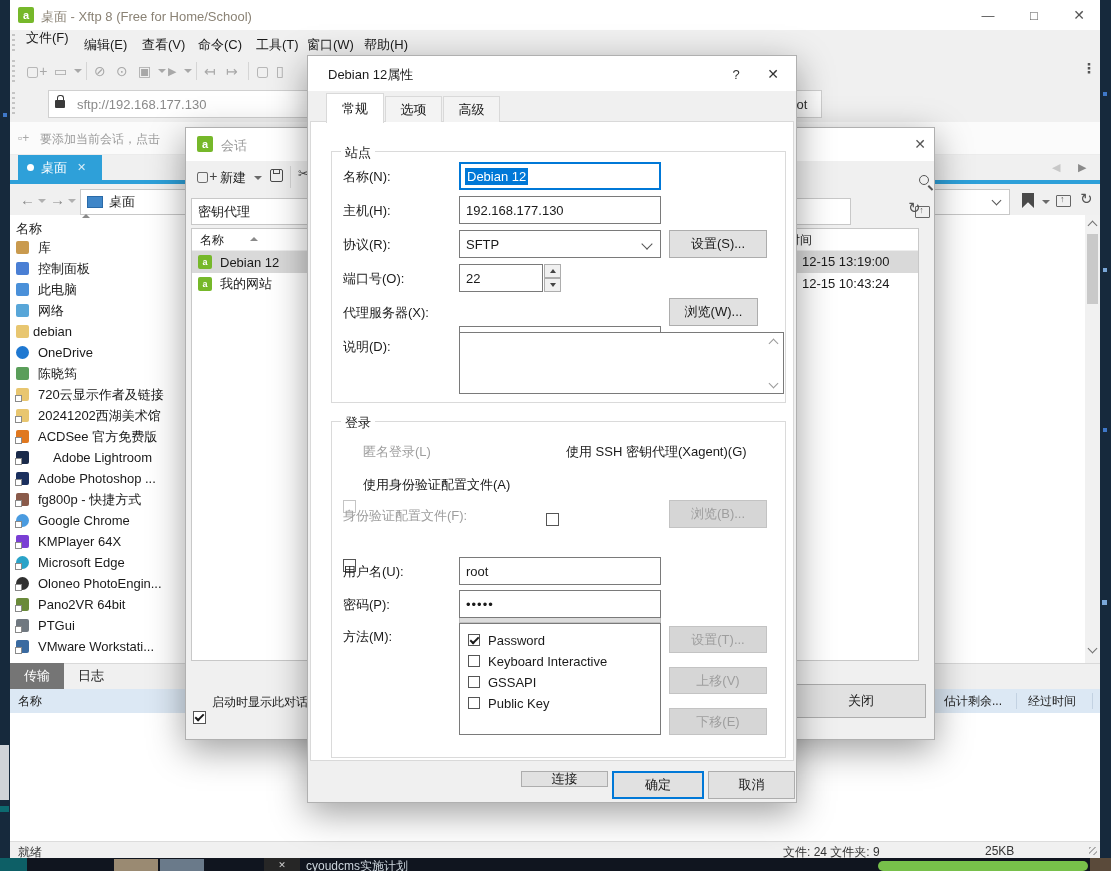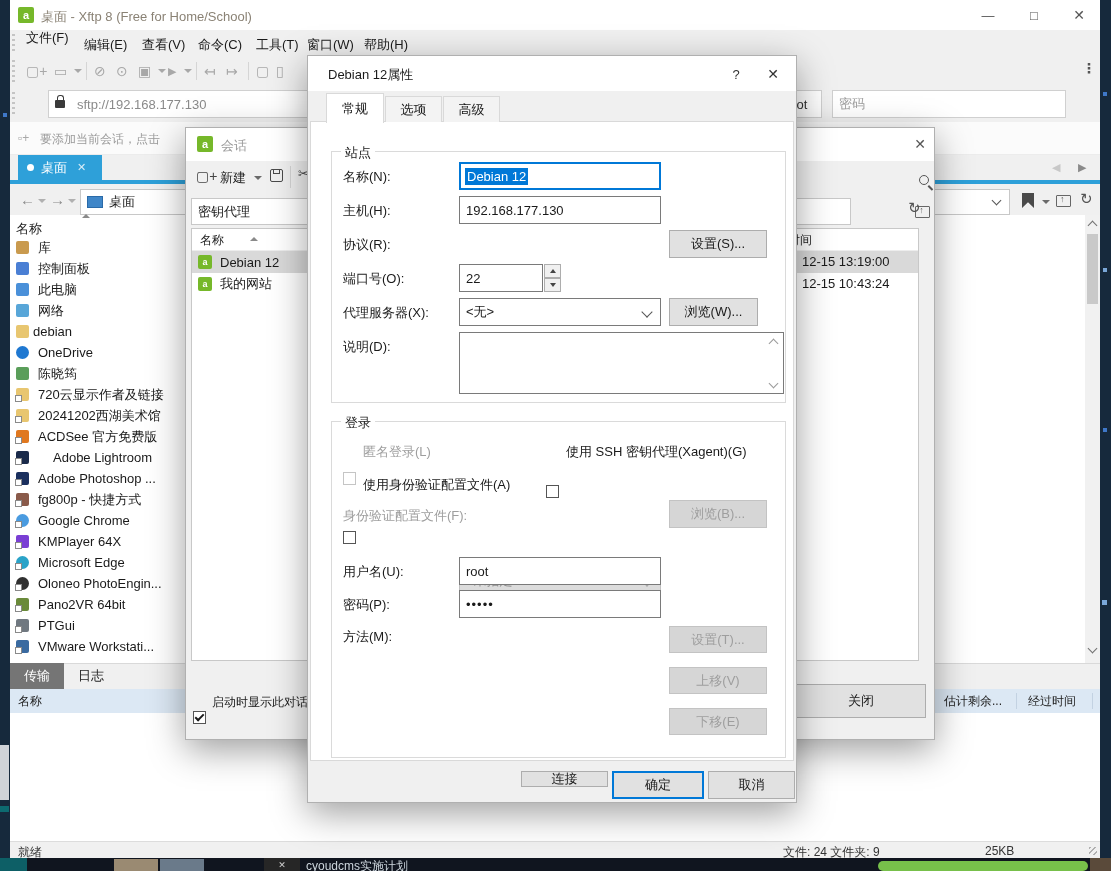--- a/index.html
+++ b/index.html
@@ -111,23 +111,20 @@
   
   <div class="abs" style="left:10px;top:85px;width:1090px;height:37px;background:#f0f0f0"></div>
   <div class="abs grip-dots" style="left:12px;top:92px;height:24px"></div>
   <div class="abs softfield" style="left:48px;top:90px;width:710px;height:28px">
     <span class="lock"></span>
     <span class="txt" style="margin-left:12px;color:#8a8a8a">sftp://192.168.177.130</span>
   </div>
   <div class="abs softfield" style="left:700px;top:90px;width:122px;height:28px;padding-left:84px">
     <span class="txt" style="color:#333">root</span>
   </div>
-  <div class="abs softfield" style="left:832px;top:90px;width:234px;height:28px">
-    <span class="txt" style="color:#9e9e9e">密码</span>
-  </div>
 
   
   <div class="abs" style="left:10px;top:122px;width:1090px;height:33px;background:#fbfbfb;border-bottom:1px solid #ececec"></div>
   <div class="abs icon-ch" style="left:18px;top:128px;font-size:12px">▫+</div>
   <div class="abs txt" style="left:40px;top:131px;color:#9a9a9a;font-size:12px">要添加当前会话，点击</div>
 
   
   <div class="abs" style="left:10px;top:155px;width:1090px;height:25px;background:#f0f0f0"></div>
   <div class="abs" style="left: 10px; top: 180px; width: 1090px; height: 4px; background: rgb(46, 160, 217);"></div>
   <div class="abs flex" style="left: 18px; top: 155px; width: 84px; height: 25px; background: rgb(46, 160, 217);">
@@ -341,20 +338,24 @@
     <div class="abs input" style="left:151px;top:106px;width:202px;height:28px;border:2px solid #0078d7;padding:0 4px">
       <span style="background:#0078d7;color:#fff;padding:1px 2px">Debian 12</span>
     </div>
 
     <div class="abs txt" style="left:35px;top:146px">主机(H):</div>
     <div class="abs input" style="left:151px;top:140px;width:202px;height:28px">
       <span class="txt">192.168.177.130</span>
     </div>
 
     <div class="abs txt" style="left:35px;top:180px">协议(R):</div>
+    <div class="abs combo" style="left:151px;top:174px;width:202px;height:28px">
+      <span class="txt">SFTP</span>
+      <span class="vcar" style="position:absolute;right:9px;top:9px"></span>
+    </div>
     <div class="abs btn" style="left:361px;top:174px;width:98px;height:28px">设置(S)...</div>
 
     <div class="abs txt" style="left:35px;top:214px">端口号(O):</div>
     <div class="abs input" style="left:151px;top:208px;width:84px;height:28px">
       <span class="txt">22</span>
     </div>
     <div class="abs flex" style="left:236px;top:208px;width:17px;height:14px;background:#f0f0f0;border:1px solid #adadad;justify-content:center">
         <span class="tinyu"></span>
       </div>
     <div class="abs flex" style="left:236px;top:222px;width:17px;height:14px;background:#f0f0f0;border:1px solid #adadad;justify-content:center">
@@ -395,20 +396,38 @@
     <div class="abs input" style="left:151px;top:501px;width:202px;height:28px">
       <span class="txt">root</span>
     </div>
 
     <div class="abs txt" style="left:35px;top:540px">密码(P):</div>
     <div class="abs input mono" style="left:151px;top:534px;width:202px;height:28px">
       <span class="txt">•••••</span>
     </div>
 
     <div class="abs txt" style="left:35px;top:572px">方法(M):</div>
+    <div class="abs" style="left:151px;top:567px;width:202px;height:112px;background:#fff;border:1px solid #7a7a7a">
+      <div class="abs flex" style="left:8px;top:7px;width:186px;height:18px">
+          <span class="cb checked" style="width:12px;height:12px"></span>
+          <span class="txt" style="margin-left:8px">Password</span>
+        </div>
+      <div class="abs flex" style="left:8px;top:28px;width:186px;height:18px">
+          <span class="cb" style="width:12px;height:12px"></span>
+          <span class="txt" style="margin-left:8px">Keyboard Interactive</span>
+        </div>
+      <div class="abs flex" style="left:8px;top:49px;width:186px;height:18px">
+          <span class="cb" style="width:12px;height:12px"></span>
+          <span class="txt" style="margin-left:8px">GSSAPI</span>
+        </div>
+      <div class="abs flex" style="left:8px;top:70px;width:186px;height:18px">
+          <span class="cb" style="width:12px;height:12px"></span>
+          <span class="txt" style="margin-left:8px">Public Key</span>
+        </div>
+    </div>
     <div class="abs btn dis" style="left:361px;top:570px;width:98px;height:27px">设置(T)...</div>
     <div class="abs btn dis" style="left:361px;top:611px;width:98px;height:27px">上移(V)</div>
     <div class="abs btn dis" style="left:361px;top:652px;width:98px;height:27px">下移(E)</div>
 
     <div class="abs btn" style="left:213px;top:715px;width:87px;height:16px">连接</div>
     <div class="abs btn def" style="left:304px;top:715px;width:92px;height:28px">确定</div>
     <div class="abs btn" style="left:400px;top:715px;width:87px;height:28px">取消</div>
   </div>
 
 </div>

